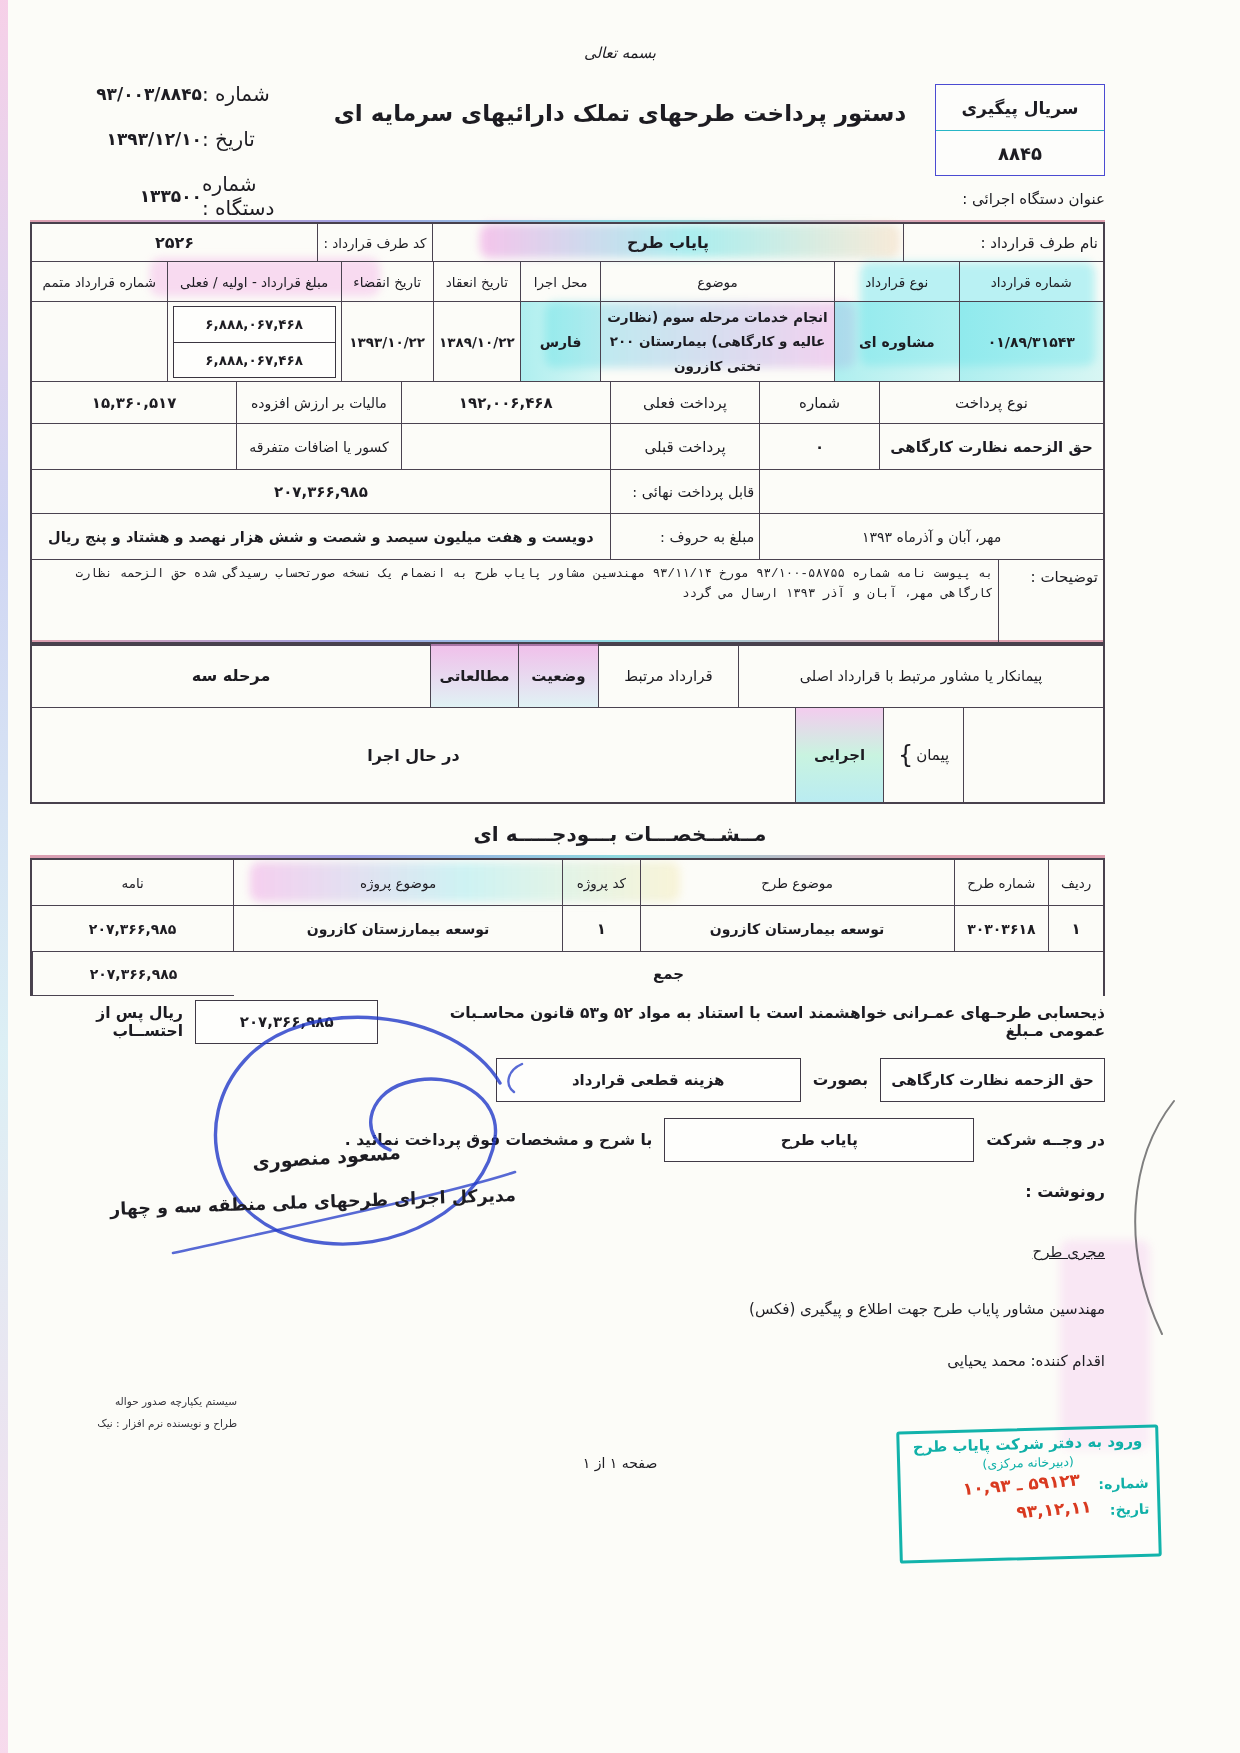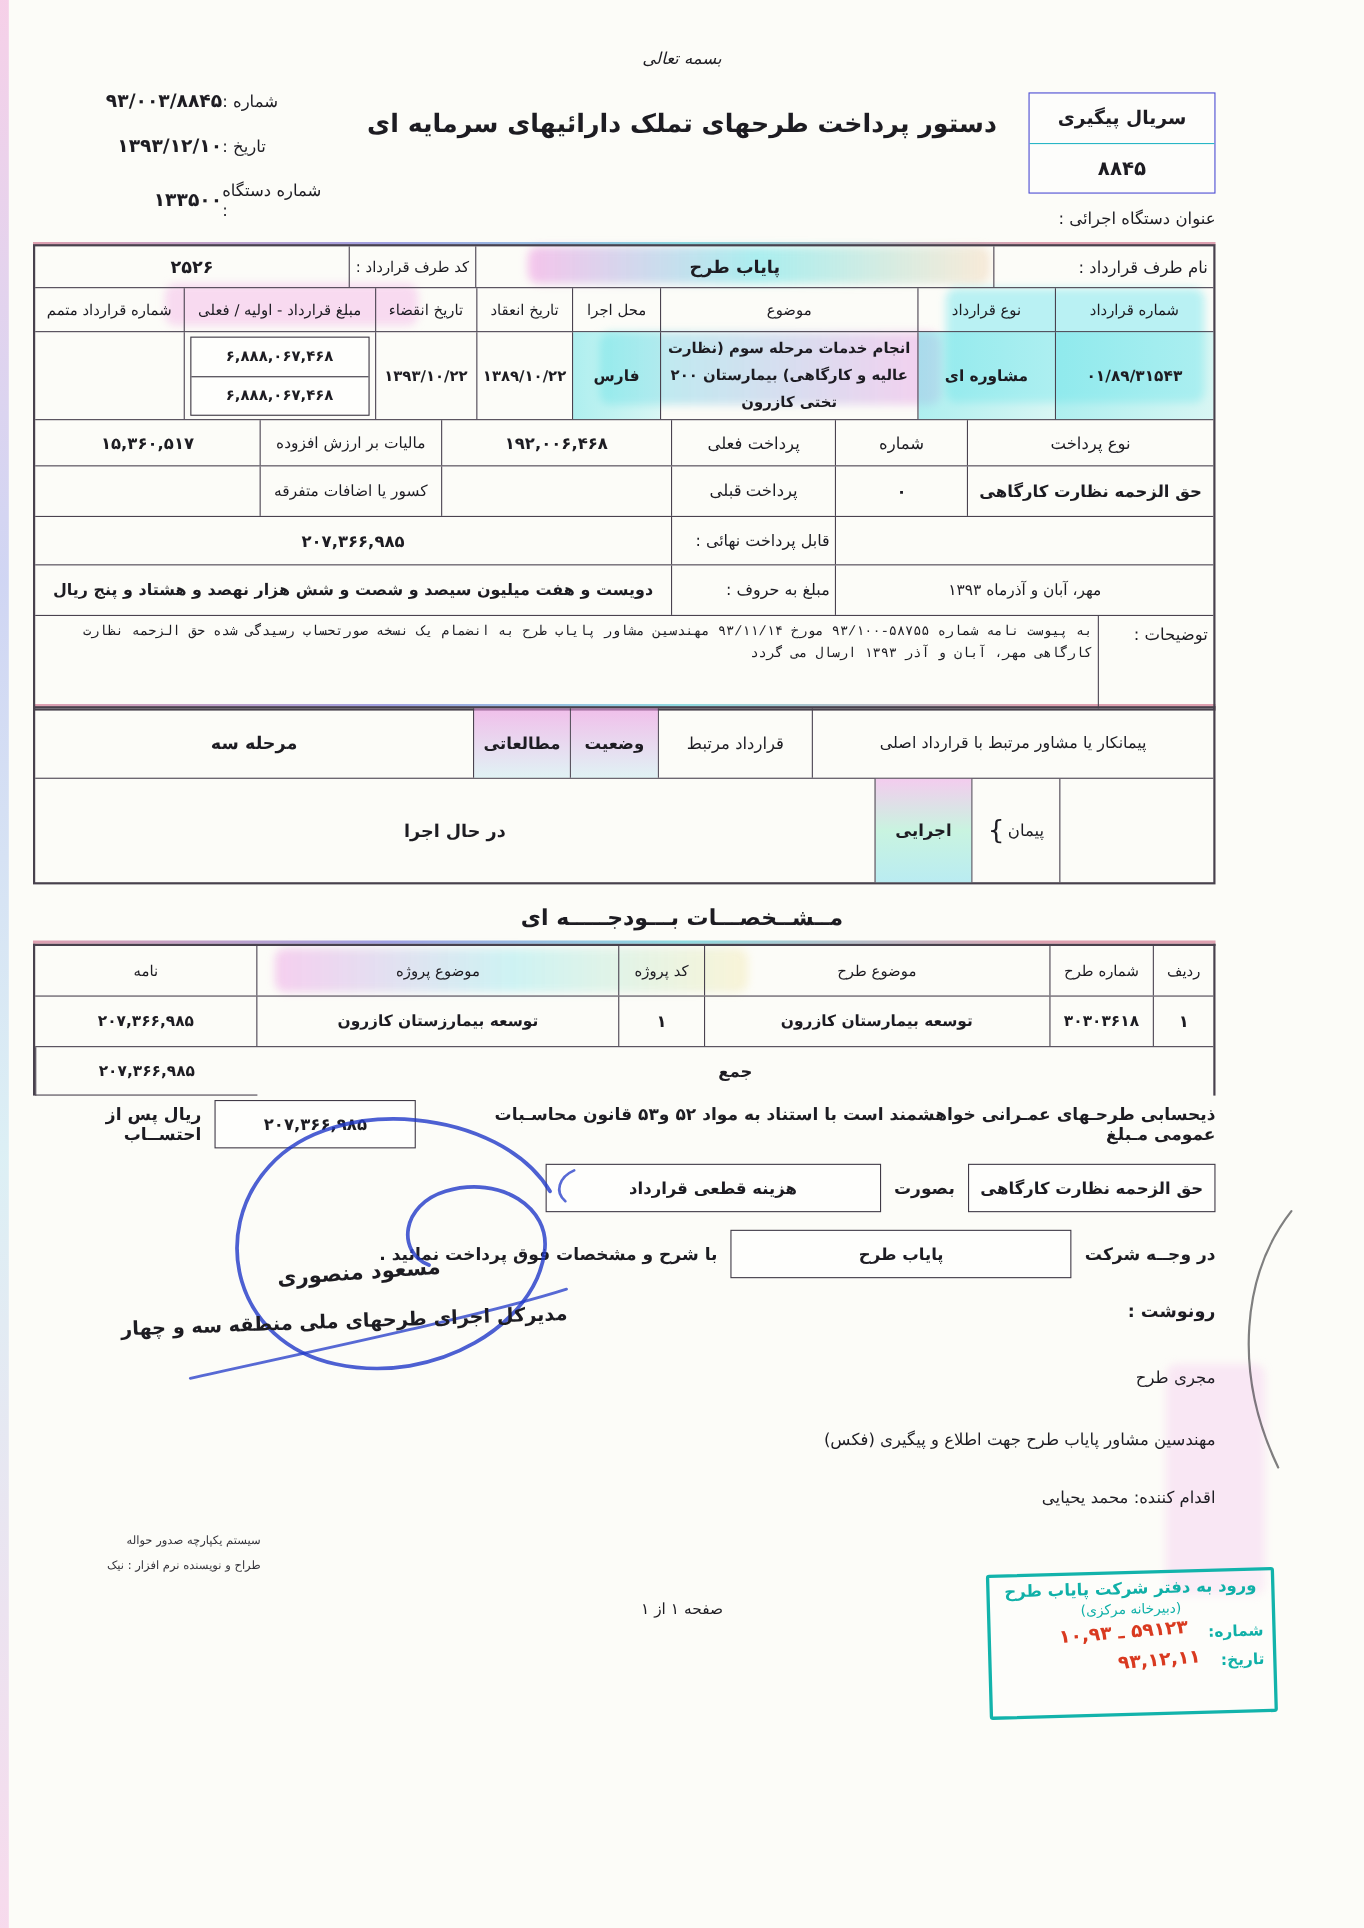--- a/index.html
+++ b/index.html
@@ -23,21 +23,21 @@
   .tbl{border:2px solid #48414d;}
   .t-row{display:flex;border-bottom:1.8px solid #4a4350;}
   .t-row:last-child{border-bottom:none;}
   .cl{padding:2px 5px;}
   .t-row > .cl:not(:last-child){border-left:1.6px solid #4a4350;}
   .f135{font-size:13.5px;} .f14{font-size:14px;} .f15{font-size:15px;} .f16{font-size:16px;}
   .serialbox{border:1.6px solid #4b4bd2;width:170px;background:rgba(255,255,255,.4);}
   .serialbox .hd{height:46px;border-bottom:1.6px solid #28b6c6;font-size:17px;font-weight:bold;}
   .serialbox .vl{height:44px;font-size:18px;font-weight:bold;letter-spacing:2px;}
   .meta-row{display:flex;align-items:center;margin-bottom:21px;}
-  .meta-row .lab{width:92px;font-size:15px;text-align:left;}
+  .meta-row .lab{width:92px;font-size:20px;text-align:left;}
   .meta-row .val{flex:1;font-weight:bold;font-size:17px;text-align:right;padding-left:4px;}
   .innerbox{border:1.6px solid #3a3540;}
   .dirline{display:flex;align-items:center;gap:12px;}
   .dirline .txt{font-weight:bold;font-size:15.5px;}
   .dirbox{border:1.7px solid #403a46;min-height:44px;display:flex;align-items:center;justify-content:center;font-weight:bold;font-size:15px;background:rgba(255,255,255,.5);}
   .stamp{border:3px solid #12b3ab;border-radius:3px;transform:rotate(-1.6deg);color:#10b0a8;padding:4px 8px 6px;background:rgba(255,255,255,.25);}
   .stamp .l1{font-size:15px;font-weight:bold;text-align:center;letter-spacing:.5px;}
   .stamp .l2{font-size:12.5px;text-align:center;margin-top:2px;}
   .stamp .srow{display:flex;align-items:center;margin-top:6px;font-size:14px;font-weight:bold;}
   .stamp .red{color:#d93a20;font-size:17px;letter-spacing:1.5px;transform:rotate(-3deg) translateY(-2px);margin-right:18px;font-weight:bold;}
@@ -123,21 +123,21 @@
       <div class="cl c f15" style="width:225px;">نوع پرداخت</div>
       <div class="cl c f15" style="width:120px;">شماره</div>
       <div class="cl c f15" style="width:150px;">پرداخت فعلی</div>
       <div class="cl c b f15" style="width:210px;">۱۹۲,۰۰۶,۴۶۸</div>
       <div class="cl c f14" style="width:165px;">مالیات بر ارزش افزوده</div>
       <div class="cl c b f15" style="width:205px;">۱۵,۳۶۰,۵۱۷</div>
     </div>
     <div class="t-row" style="height:46px;">
       <div class="cl c b f15" style="width:225px;">حق الزحمه نظارت کارگاهی</div>
       <div class="cl c b f15" style="width:120px;">۰</div>
-      <div class="cl c f15" style="width:150px;font-family:Liberation Serif, serif;">پرداخت قبلی</div>
+      <div class="cl c f15" style="width:150px;">پرداخت قبلی</div>
       <div class="cl c f15" style="width:210px;"></div>
       <div class="cl c f14" style="width:165px;">کسور یا اضافات متفرقه</div>
       <div class="cl c f15" style="width:205px;"></div>
     </div>
     <div class="t-row" style="height:44px;">
       <div class="cl" style="width:345px;"></div>
       <div class="cl f145" style="width:150px;display:flex;align-items:center;font-size:14.5px;">قابل پرداخت نهائی :</div>
       <div class="cl c b f15" style="width:580px;">۲۰۷,۳۶۶,۹۸۵</div>
     </div>
     <div class="t-row" style="height:46px;">
@@ -218,21 +218,21 @@
   <svg class="abs" style="left:498px;top:1060px;" width="30" height="36" viewBox="0 0 30 36">
     <path d="M24 4 C 10 10, 6 24, 16 32" fill="none" stroke="#2038c8" stroke-width="2.4" stroke-linecap="round" opacity="0.75"></path>
   </svg>
   <div class="abs b" style="left:252px;top:1146px;font-size:19px;transform:rotate(-4deg);">مسعود منصوری</div>
   <div class="abs b" style="left:110px;top:1192px;font-size:17.5px;transform:rotate(-2deg);">مدیرکل اجرای طرحهای ملی منطقه سه و چهار</div>
 
   <div class="abs b f16" style="right:135px;top:1182px;">رونوشت :</div>
   <svg class="abs" style="left:1112px;top:1095px;" width="70" height="245" viewBox="0 0 70 245">
     <path d="M62 6 C 18 62, 8 152, 50 239" fill="none" stroke="#2b2b2e" stroke-width="2" stroke-linecap="round" opacity="0.6"></path>
   </svg>
-  <div class="abs f15" style="right:135px;top:1243px;">مجری طرح</div>
+  <div class="abs f15" style="right:135px;top:1243px;text-decoration:underline;">مجری طرح</div>
   <div class="abs f15" style="right:135px;top:1300px;text-align:right;">مهندسین مشاور پایاب طرح جهت اطلاع و پیگیری (فکس)</div>
   <div class="abs f15" style="right:135px;top:1352px;text-align:right;">اقدام کننده: محمد یحیایی</div>
 
   <div class="abs stamp" style="left:898px;top:1428px;width:262px;height:132px;">
     <div class="l1">ورود به دفتر شرکت پایاب طرح</div>
     <div class="l2">(دبیرخانه مرکزی)</div>
     <div class="srow">
       <span>شماره:</span>
       <span class="red">۵۹۱۲۳ ـ ۱۰,۹۳</span>
     </div>

